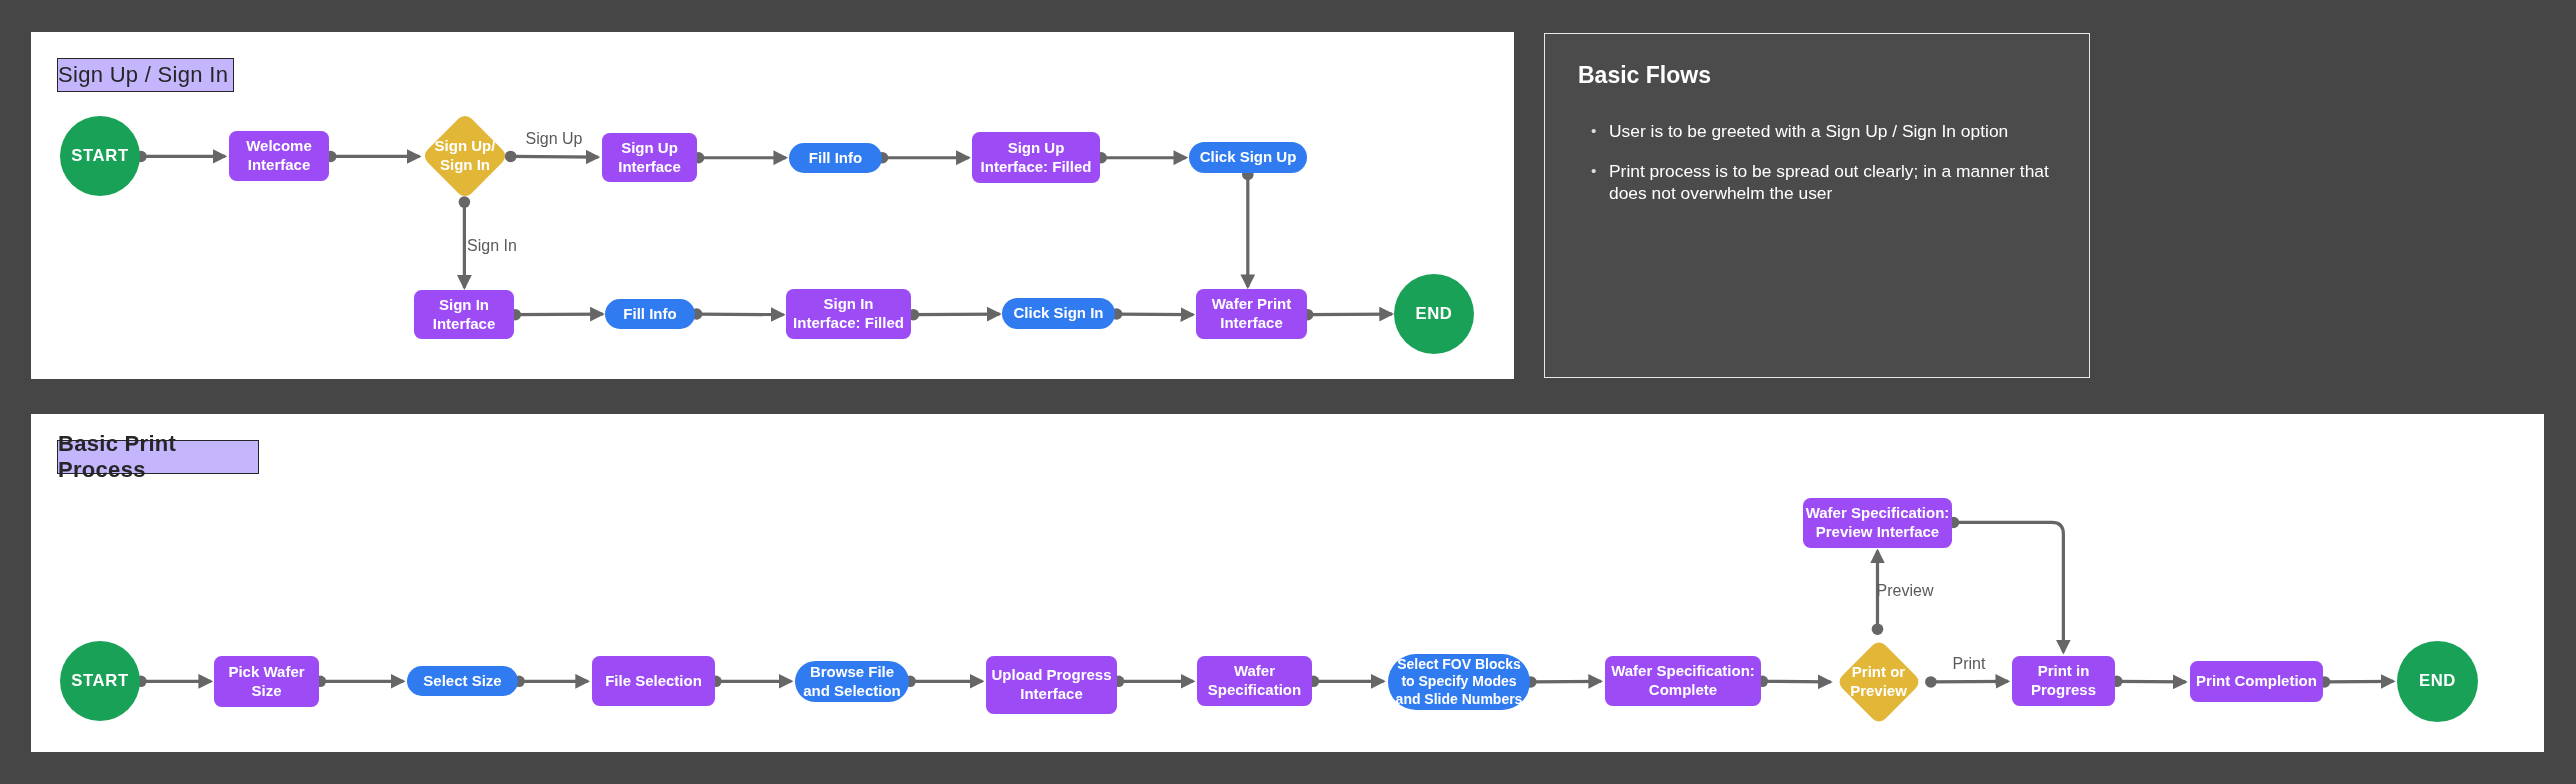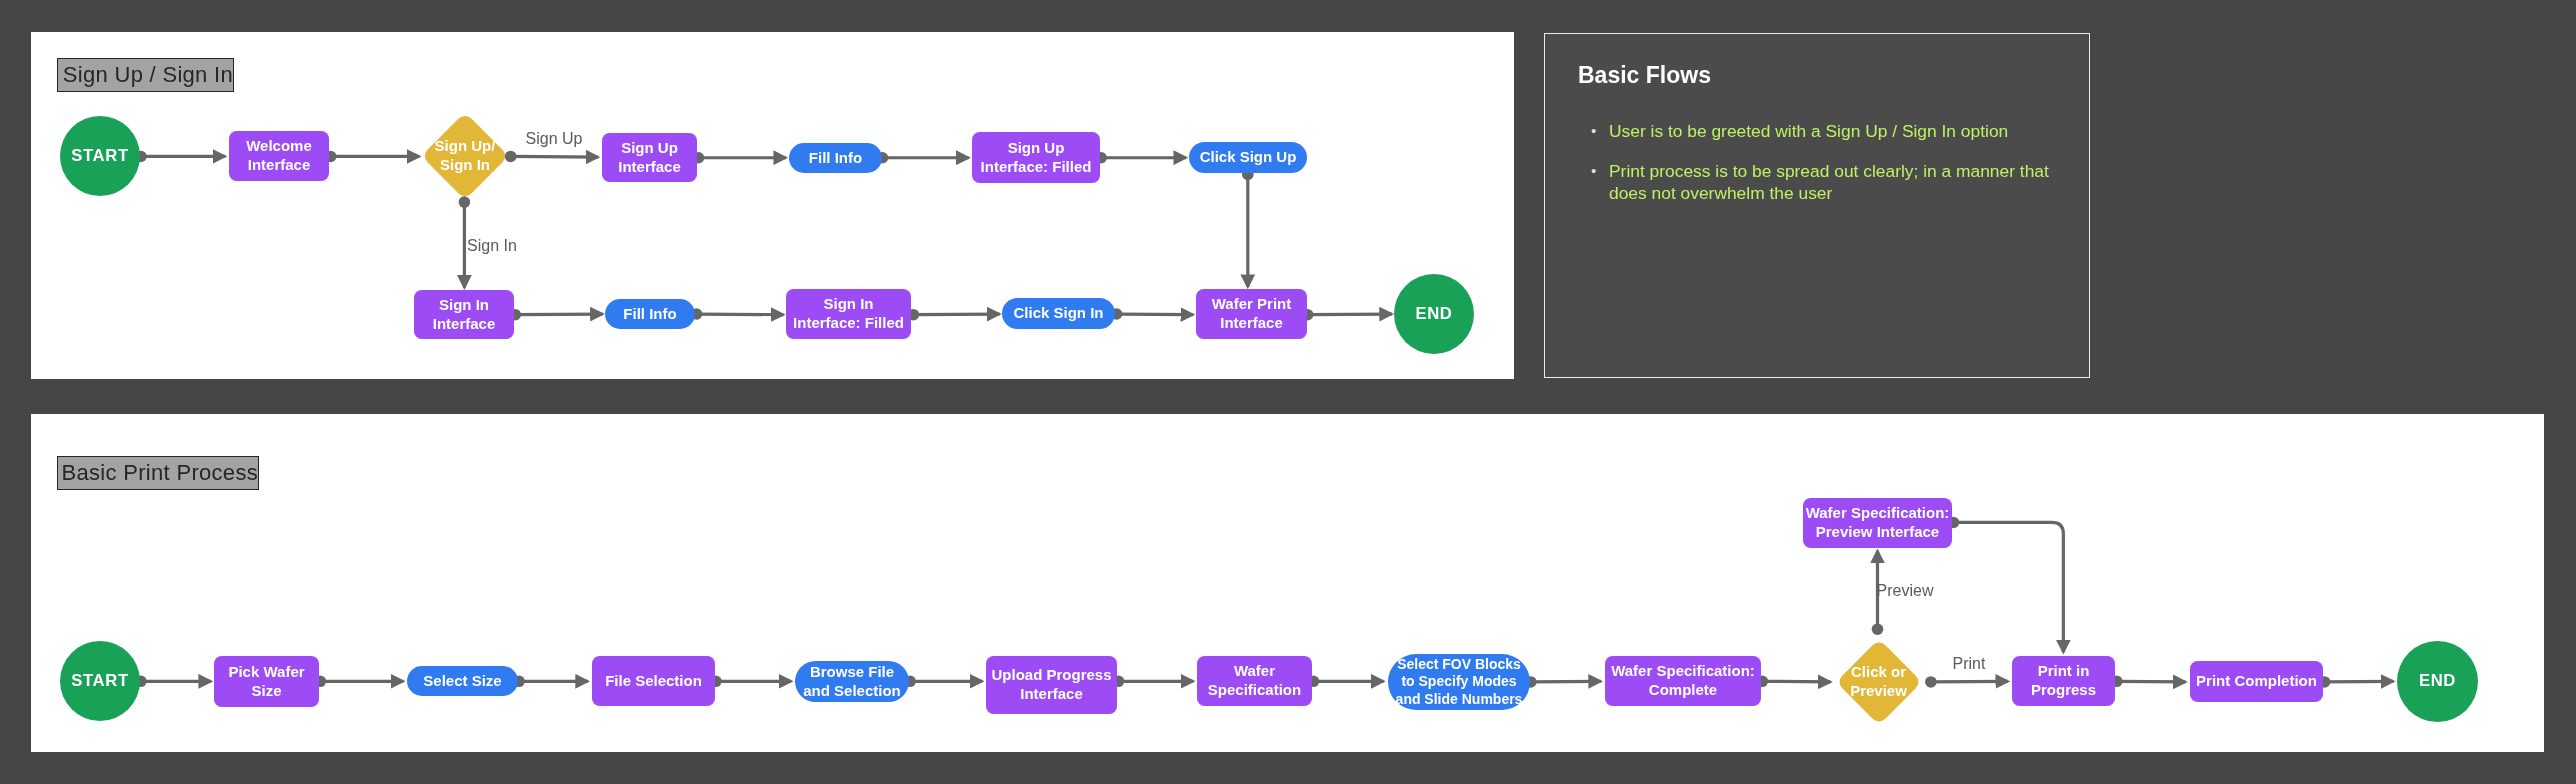--- a/index.html
+++ b/index.html
@@ -1,27 +1,27 @@
 <!DOCTYPE html>
 <html style="--purple: #9c4bf5; --blue: #2f7bef; --yellow: #e2b637; --green: #1aa158;font-size:10.3px"><head>
 <meta charset="utf-8">
 <style>
   html,body{margin:0;padding:0;background:#464646;}
   .canvas{position:relative;width:2576px;height:785px;background:#464646;overflow:hidden;
           font-family:"Liberation Sans", sans-serif;}
   .panel{position:absolute;background:#ffffff;z-index:1;}
-  .title-box{position:absolute;display:flex;align-items:center;justify-content:flex-end;
-             border:1.9px solid #262626;background:#a3a3a3;color:#262626;
+  .title-box{position:absolute;display:flex;align-items:center;justify-content:flex-start;
+             border:1.9px solid #262626;background:#c4b5fd;color:#262626;
              font-size:22px;letter-spacing:0.3px;z-index:2;}
   .notes{position:absolute;background:#4b4b4b;border:1.3px solid #e9e9e9;z-index:1;color:#f4f4f4;}
   .notes h2{position:absolute;left:33px;top:27px;margin:0;font-size:23px;line-height:28px;
             font-weight:bold;color:#ffffff;}
   .notes ul{position:absolute;left:42px;top:86px;width:473px;margin:0;padding:0;list-style:none;}
   .notes li{position:relative;margin:0 0 18px 0;padding-left:22px;font-size:17.4px;line-height:22px;
-            color:#bef264;white-space:pre-line;}
+            color:#ffffff;white-space:pre-line;}
   .notes li::before{content:"\2022";position:absolute;left:3.9px;top:0;font-size:15.4px;color:#dcdcdc;}
   #edges{position:absolute;left:0;top:0;z-index:3;}
   #nodes{position:absolute;left:0;top:0;width:100%;height:100%;z-index:4;pointer-events:none;}
   #nodes > *{pointer-events:auto;}
   .edge{fill:none;stroke:#666666;stroke-width:5;}
   .edge-dot{fill:#666666;}
   .node{position:absolute;display:flex;align-items:center;justify-content:center;text-align:center;
         color:#ffffff;font-weight:bold;font-size:15px;line-height:18.7px;white-space:pre-line;
         box-sizing:border-box;}
   .node.process{background:var(--purple);border-radius:7.7px;}
@@ -39,21 +39,21 @@
 
 <div class="canvas">
 
   <div class="panel" style="left:31px;top:32px;width:1483px;height:347px;">
     <div class="title-box" style="left:26px;top:26px;width:175px;height:32px;">
       <span>Sign Up / Sign In</span>
     </div>
   </div>
 
   <div class="panel" style="left:31px;top:414px;width:2513px;height:338px;">
-    <div class="title-box" style="left:26px;top:42px;width:200px;height:32px;">
+    <div class="title-box" style="left:26px;top:26px;width:200px;height:32px;font-weight:bold;">
       <span>Basic Print Process</span>
     </div>
   </div>
 
   <div class="notes" style="left:1544px;top:33px;width:544px;height:343px;">
     <h2>Basic Flows</h2>
     <ul>
       <li>User is to be greeted with a Sign Up / Sign In option</li>
       <li>Print process is to be spread out clearly; in a manner that
 does not overwhelm the user</li>
@@ -156,21 +156,21 @@
 and Selection</div>
       <div class="node process" style="left: 986px; top: 656px; width: 131px; height: 58px;">Upload Progress
 Interface</div>
       <div class="node process" style="left: 1197px; top: 656px; width: 115px; height: 50px;">Wafer
 Specification</div>
       <div class="node action" style="left: 1388px; top: 654px; width: 142px; height: 56px; font-size: 14px; line-height: 17.4px;">Select FOV Blocks
 to Specify Modes
 and Slide Numbers</div>
       <div class="node process" style="left: 1605px; top: 656px; width: 156px; height: 50px;">Wafer Specification:
 Complete</div>
-      <div class="node decision" style="left: 1835px; top: 638px; width: 87px; height: 87px;"><div class="diamond-bg" style="width: 61px; height: 61px;"></div><span class="dlabel">Click or
+      <div class="node decision" style="left: 1835px; top: 638px; width: 87px; height: 87px;"><div class="diamond-bg" style="width: 61px; height: 61px;"></div><span class="dlabel">Print or
 Preview</span></div>
       <div class="node process" style="left: 1803px; top: 498px; width: 149px; height: 50px;">Wafer Specification:
 Preview Interface</div>
       <div class="node process" style="left: 2012px; top: 656px; width: 103px; height: 50px;">Print in
 Progress</div>
       <div class="node process" style="left: 2190px; top: 661px; width: 133px; height: 41px;">Print Completion</div>
       <div class="node terminal" style="left: 2397px; top: 641px; width: 81px; height: 81px;">END</div>
     </div>
 
 </div>

